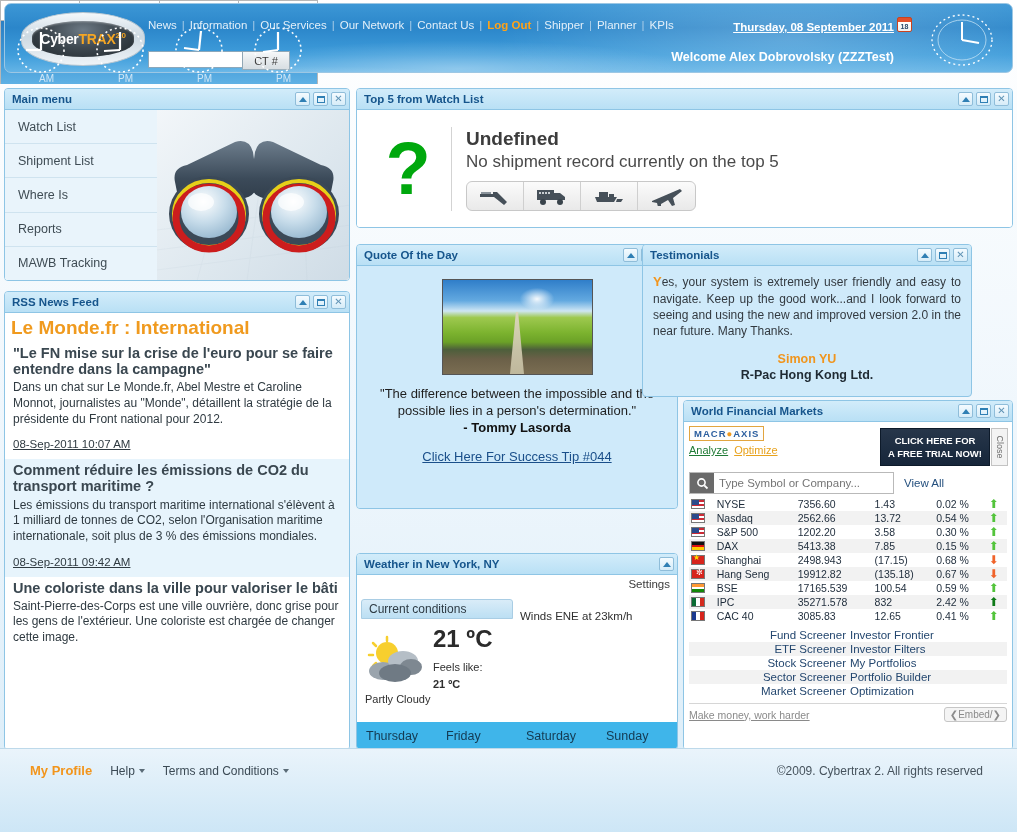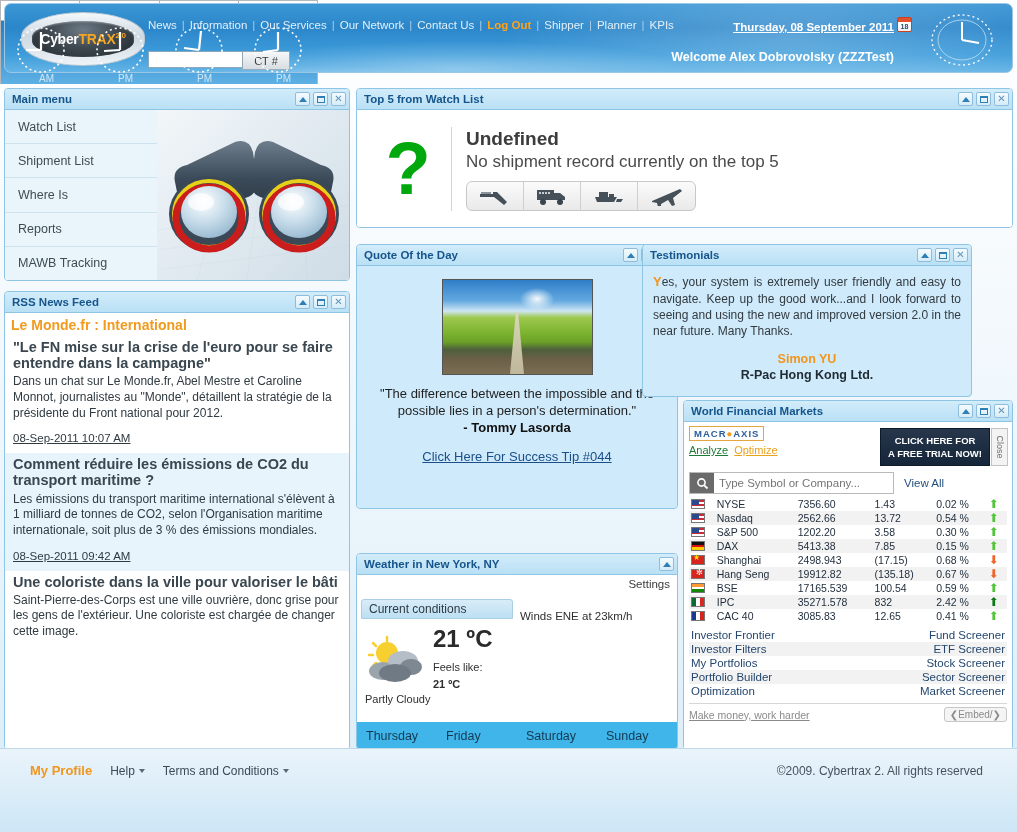--- a/index.html
+++ b/index.html
@@ -147,21 +147,21 @@
   .mm-img {
     flex:1; position:relative;
     background: linear-gradient(135deg,#f2f6f9 0%,#dde7ee 60%,#cfdce6 100%);
     overflow:hidden;
   }
 
   
   #rss { left:4px; top:291px; width:346px; height:459px; }
   .rss-body { background:#ffffff; height:437px; overflow:hidden; }
   .rss-feedtitle {
-    font-size:14px; font-weight:bold; color:#f09a1e;
+    font-size:19px; font-weight:bold; color:#f09a1e;
     padding:4px 6px 3px 6px; background:#ffffff;
   }
   .rss-item { padding:3px 8px 8px 8px; }
   .rss-item.alt { background:#e7f4fc; }
   .rss-item h3 {
     margin:0 0 3px 0; font-size:14.5px; font-weight:bold;
     color:#3a4750; line-height:1.12;
   }
   .rss-item p { margin:0; font-size:12px; color:#2f3a41; line-height:1.3; }
   .rss-date {
@@ -729,33 +729,33 @@
             <td>CAC 40</td>
             <td class="num">3085.83</td>
             <td class="num up">12.65</td>
             <td class="num up">0.41 %</td>
             <td><span class="arrow-up">⬆</span></td>
           </tr>
         </tbody>
       </table>
 
       <div class="links-grid">
+        <div class="links-col r">
+          <div>Fund Screener</div>
+          <div>ETF Screener</div>
+          <div>Stock Screener</div>
+          <div>Sector Screener</div>
+          <div>Market Screener</div>
+        </div>
         <div class="links-col">
           <div>Investor Frontier</div>
           <div>Investor Filters</div>
           <div>My Portfolios</div>
           <div>Portfolio Builder</div>
           <div>Optimization</div>
-        </div>
-        <div class="links-col r">
-          <div>Fund Screener</div>
-          <div>ETF Screener</div>
-          <div>Stock Screener</div>
-          <div>Sector Screener</div>
-          <div>Market Screener</div>
         </div>
       </div>
 
       <div class="wfm-foot">
         <span class="mm">Make money, work harder</span>
         <span class="embed">❮Embed/❯</span>
       </div>
     </div>
   </div>
 

